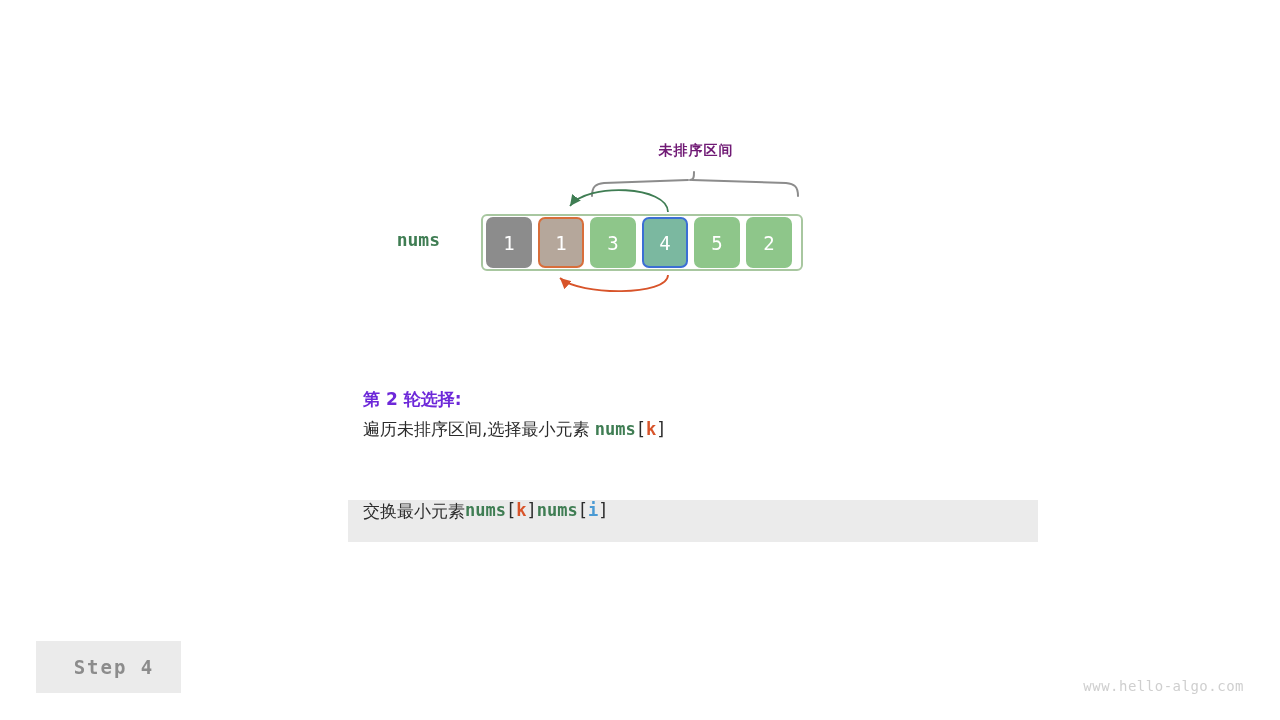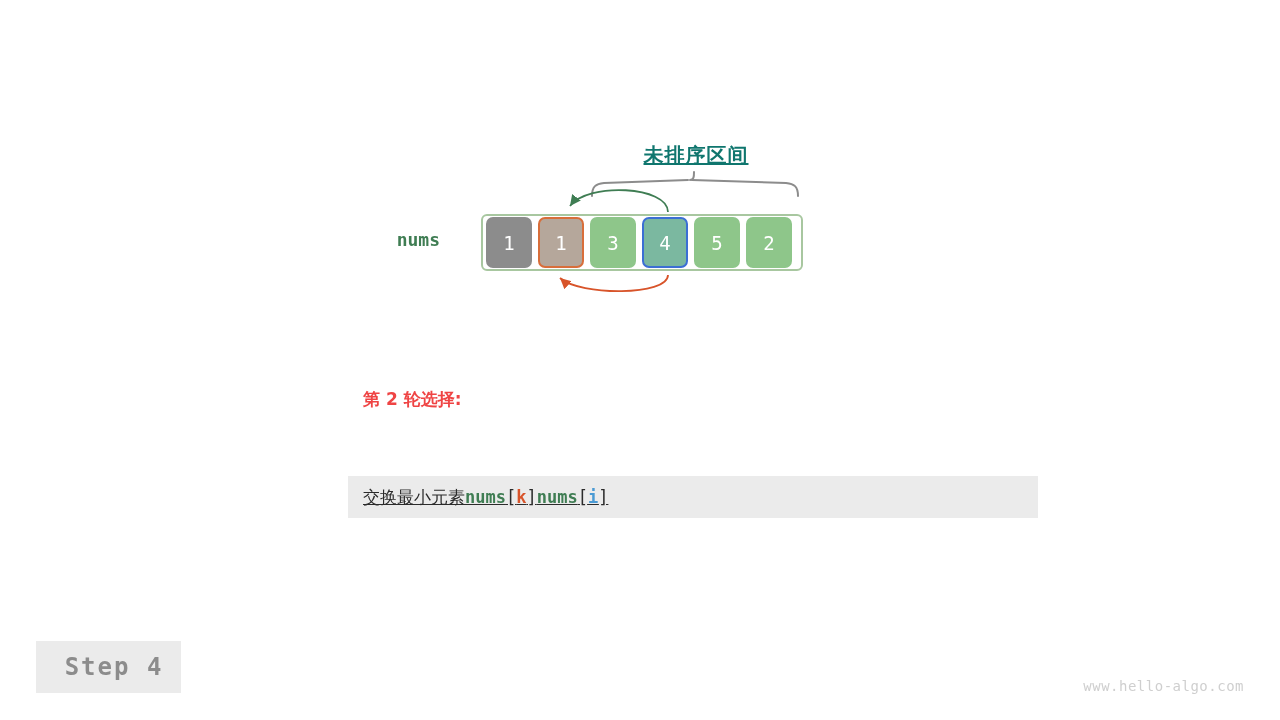--- a/index.html
+++ b/index.html
@@ -19,25 +19,24 @@
     left: 0; top: 0;
     width: 1280px; height: 340px;
   }
 
   .bracket-label {
     position: absolute;
     left: 596px; top: 142px;
     width: 200px;
     text-align: center;
     font-family: "DejaVu Sans", sans-serif;
-    font-size: 20px;
-    font-weight: bold;
-    color: #0f766e;
+    font-size: 14px;
+    font-weight: bold;
+    color: #701a75;
     letter-spacing: 1px;
-    text-decoration: underline;
   }
 
   #nums-label {
     position: absolute;
     left: 360px; top: 229px;
     width: 80px;
     text-align: right;
     font-family: "DejaVu Sans Mono", monospace;
     font-size: 18px;
     font-weight: bold;
@@ -88,62 +87,61 @@
   
   #caption-block {
     position: absolute;
     left: 363px; top: 385px;
     width: 700px;
   }
   .round-title {
     font-family: "DejaVu Sans", sans-serif;
     font-size: 17px;
     font-weight: bold;
-    color: #ef4444;
+    color: #6d28d9;
     line-height: 29px;
     width: 120px;
   }
   .desc-line {
     margin-top: 4px;
     font-family: "DejaVu Sans", sans-serif;
     font-size: 17px;
     color: #2b2b2b;
     white-space: nowrap;
   }
   .mono { font-family: "DejaVu Sans Mono", monospace; }
   .code-green { color: #3f7d53; font-weight: bold; }
   .code-brk   { color: #2b2b2b; }
   .code-k     { color: #d8542a; font-weight: bold; }
   .code-i     { color: #4a9ad4; font-weight: bold; }
 
   #highlight-bar {
     position: absolute;
-    left: 348px; top: 476px;
+    left: 348px; top: 500px;
     width: 690px; height: 42px;
     background: #ebebeb;
     display: flex;
-    align-items: center;
+    align-items: flex-start;
     padding-left: 15px;
     font-family: "DejaVu Sans", sans-serif;
     font-size: 17px;
     color: #2b2b2b;
     white-space: nowrap;
-    text-decoration: underline;
   }
 
   #step-badge {
     position: absolute;
     left: 36px; top: 641px;
     width: 145px; height: 52px;
     background: #ebebeb;
     display: flex;
     align-items: center;
     justify-content: center;
     font-family: "DejaVu Sans Mono", monospace;
-    font-size: 24px;
+    font-size: 19px;
     font-weight: bold;
     color: #8c8c8c;
     letter-spacing: 2px;
     padding-left: 11px;
   }
 
   #watermark {
     position: absolute;
     right: 36px; top: 678px;
     font-family: "DejaVu Sans Mono", monospace;
@@ -189,20 +187,23 @@
     </g>
 
     <path d="M668,212 C668,186 588,182 570,206" fill="none" stroke="#3f7d53" stroke-width="1.8" marker-end="url(#arrow-green)"></path>
 
     <path d="M668,275 C668,296 580,296 560,278" fill="none" stroke="#d8542a" stroke-width="1.8" marker-end="url(#arrow-orange)"></path>
   </svg>
 </div>
 
 <div id="caption-block">
   <div class="round-title">第 2 轮选择:</div>
+  <div class="desc-line">
+    <span>遍历未排序区间,选择最小元素 </span><span class="mono code-green">nums</span><span class="mono code-brk">[</span><span class="mono code-k">k</span><span class="mono code-brk">]</span>
+  </div>
 </div>
 
 <div id="highlight-bar">
   <span>交换最小元素 </span>
     <span class="mono code-green">nums</span>
     <span class="mono code-brk">[</span>
     <span class="mono code-k">k</span>
     <span class="mono code-brk">]</span>
     <span class="mono code-green">nums</span>
     <span class="mono code-brk">[</span>

